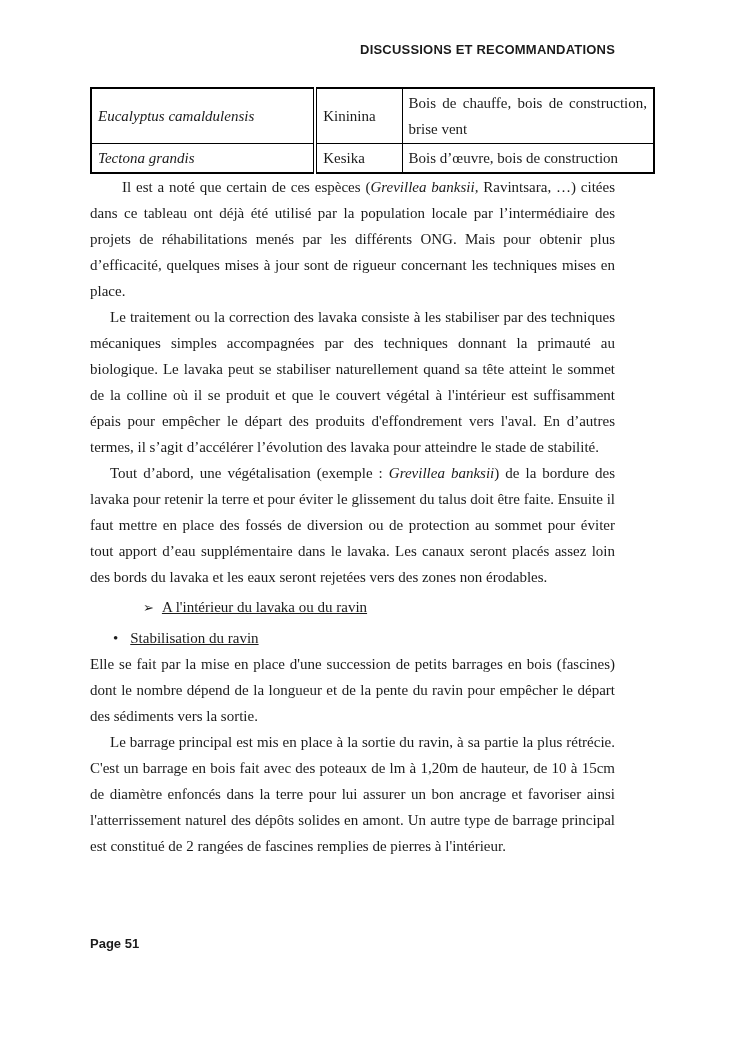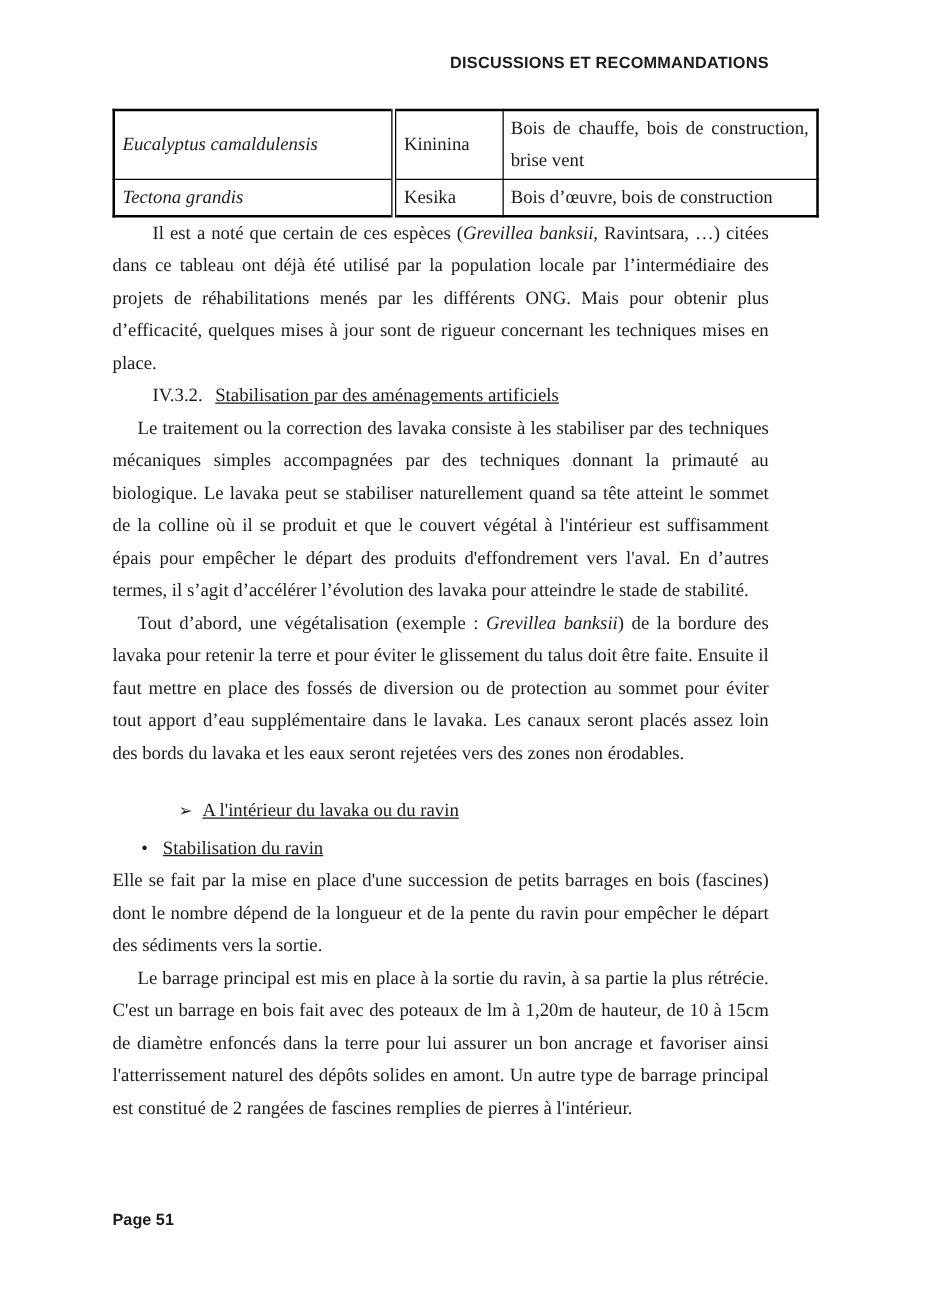--- a/index.html
+++ b/index.html
@@ -61,28 +61,28 @@
   }
   p.heading .secnum { margin-right: 10px; }
 
   .bullet {
     font-size: 15px;
     line-height: 26px;
   }
   .bullet .marker { display: inline-block; }
   .bullet-arrow1 { padding-left: 48px; }
   .bullet-arrow1 .marker { margin-right: 8px; font-size: 13px; }
-  .bullet-arrow2 { padding-left: 53px; margin-top: 20px; }
+  .bullet-arrow2 { padding-left: 53px; margin-top: 4px; }
   .bullet-arrow2 .marker { margin-right: 8px; font-size: 13px; }
   .bullet-dot { padding-left: 23px; margin-top: 4px; }
   .bullet-dot .marker { margin-right: 12px; }
 
   .footer {
     position: absolute;
-    left: 90px; top: 968px;
+    left: 90px; top: 936px;
     font-family: "Liberation Sans", sans-serif;
     font-weight: bold;
     font-size: 13px;
   }
 </style>
 </head>
 <body>
 
 <div class="page">
 
@@ -98,21 +98,20 @@
       <tr class="r2">
         <td class="c1">Tectona grandis</td>
         <td class="c2">Kesika</td>
         <td class="c3">Bois d’œuvre, bois de construction</td>
       </tr>
     </tbody>
   </table>
 
   <p class="body ind32"><span>Il est a noté que certain de ces espèces (</span><span class="italic">Grevillea banksii,</span><span> Ravintsara, …) citées dans ce tableau ont déjà été utilisé par la population locale par l’intermédiaire des projets de réhabilitations menés par les différents ONG. Mais pour obtenir plus d’efficacité, quelques mises à jour sont de rigueur concernant les techniques mises en place.</span></p>
 
-  <p class="heading"><span class="secnum">IV.3.2.</span><span class="underline">Stabilisation par des aménagements artificiels</span></p>
 
   <p class="body ind20">Le traitement ou la correction des lavaka consiste à les stabiliser par des techniques mécaniques simples accompagnées par des techniques donnant la primauté au biologique. Le lavaka peut se stabiliser naturellement quand sa tête atteint le sommet de la colline où il se produit et que le couvert végétal à l'intérieur est suffisamment épais pour empêcher le départ des produits d'effondrement vers l'aval. En d’autres termes, il s’agit d’accélérer l’évolution des lavaka pour atteindre le stade de stabilité.</p>
 
 
   <p class="body ind20"><span>Tout d’abord, une végétalisation (exemple : </span><span class="italic">Grevillea banksii</span><span>) de la bordure des lavaka pour retenir la terre et pour éviter le glissement du talus doit être faite. Ensuite il faut mettre en place des fossés de diversion ou de protection au sommet pour éviter tout apport d’eau supplémentaire dans le lavaka. Les canaux seront placés assez loin des bords du lavaka et les eaux seront rejetées vers des zones non érodables.</span></p>
 
 
   <div class="bullet bullet-arrow2"><span class="marker">➢</span><span class="underline">A l'intérieur du lavaka ou du ravin</span></div>
 
   <div class="bullet bullet-dot"><span class="marker">•</span><span class="underline">Stabilisation du ravin</span></div>

